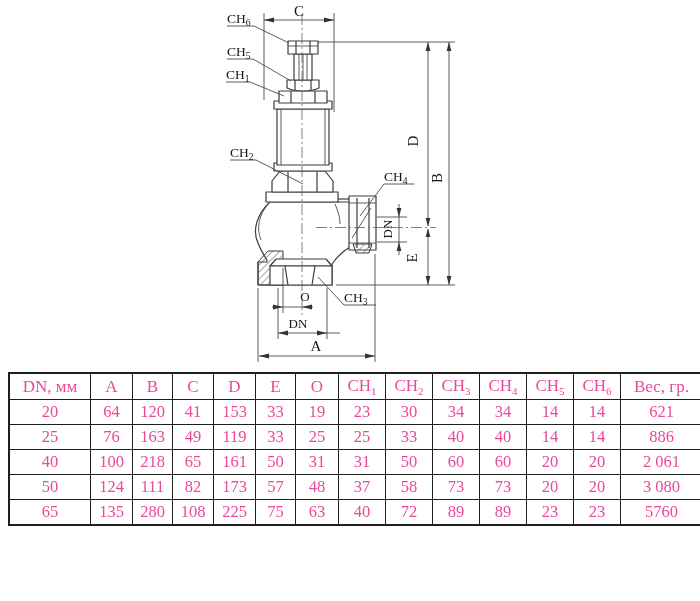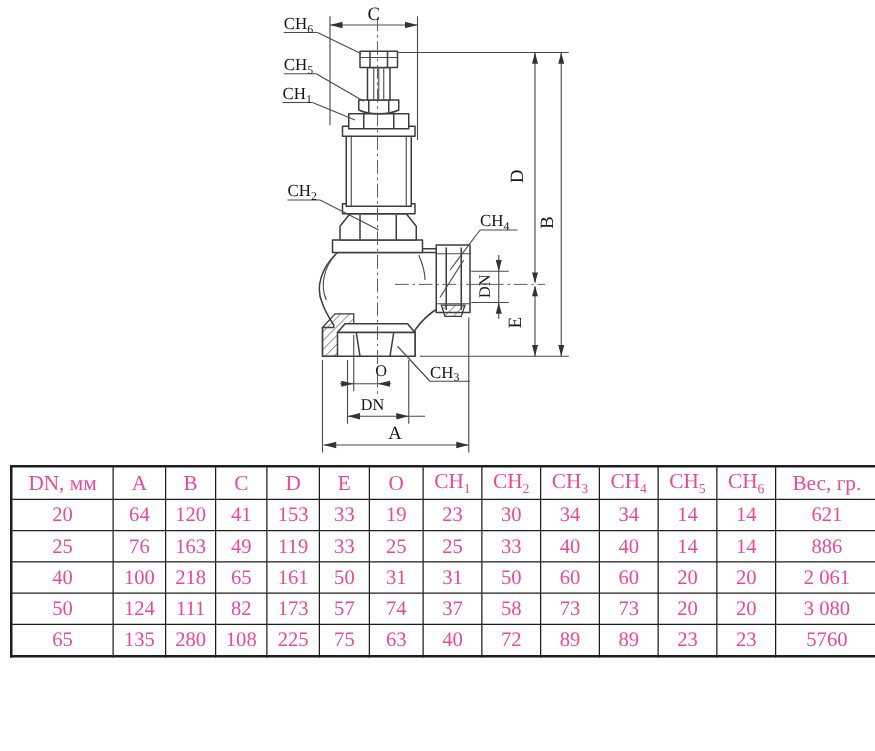--- a/index.html
+++ b/index.html
@@ -259,21 +259,21 @@
           <td>20</td>
           <td>2 061</td>
         </tr>
         <tr>
           <td>50</td>
           <td>124</td>
           <td>111</td>
           <td>82</td>
           <td>173</td>
           <td>57</td>
-          <td>74</td>
+          <td>48</td>
           <td>37</td>
           <td>58</td>
           <td>73</td>
           <td>73</td>
           <td>20</td>
           <td>20</td>
           <td>3 080</td>
         </tr>
         <tr>
           <td>65</td>

